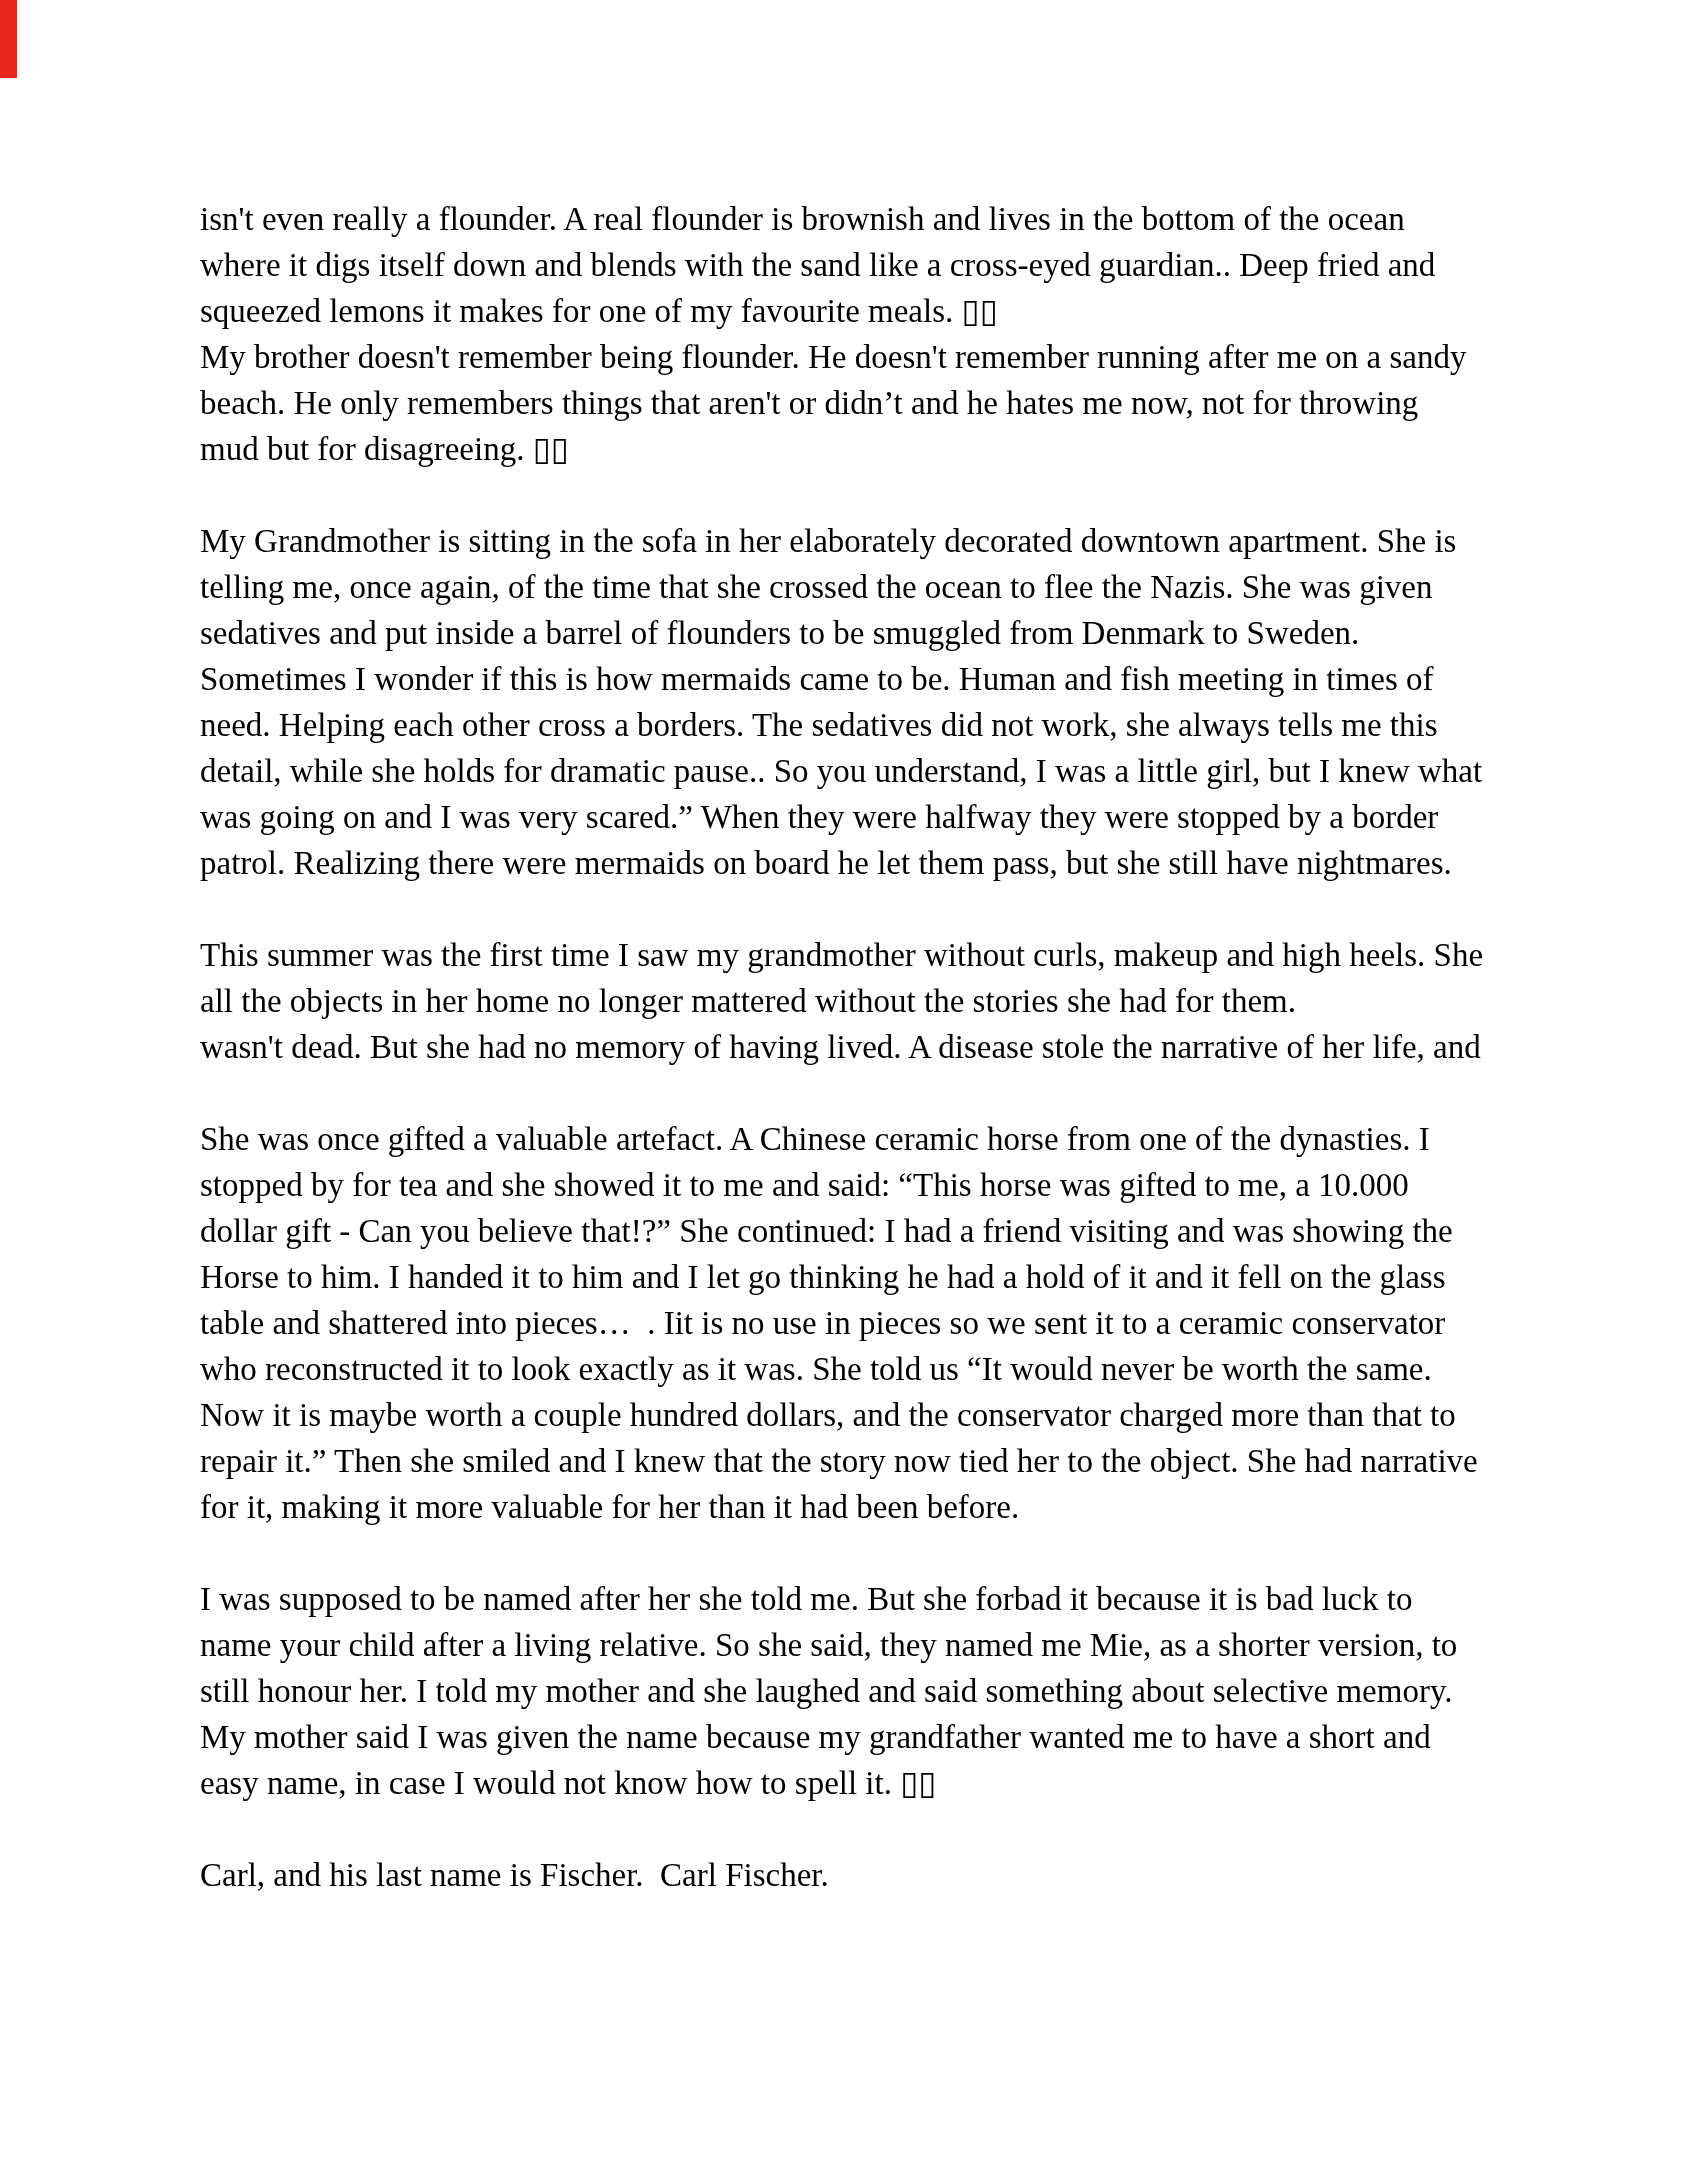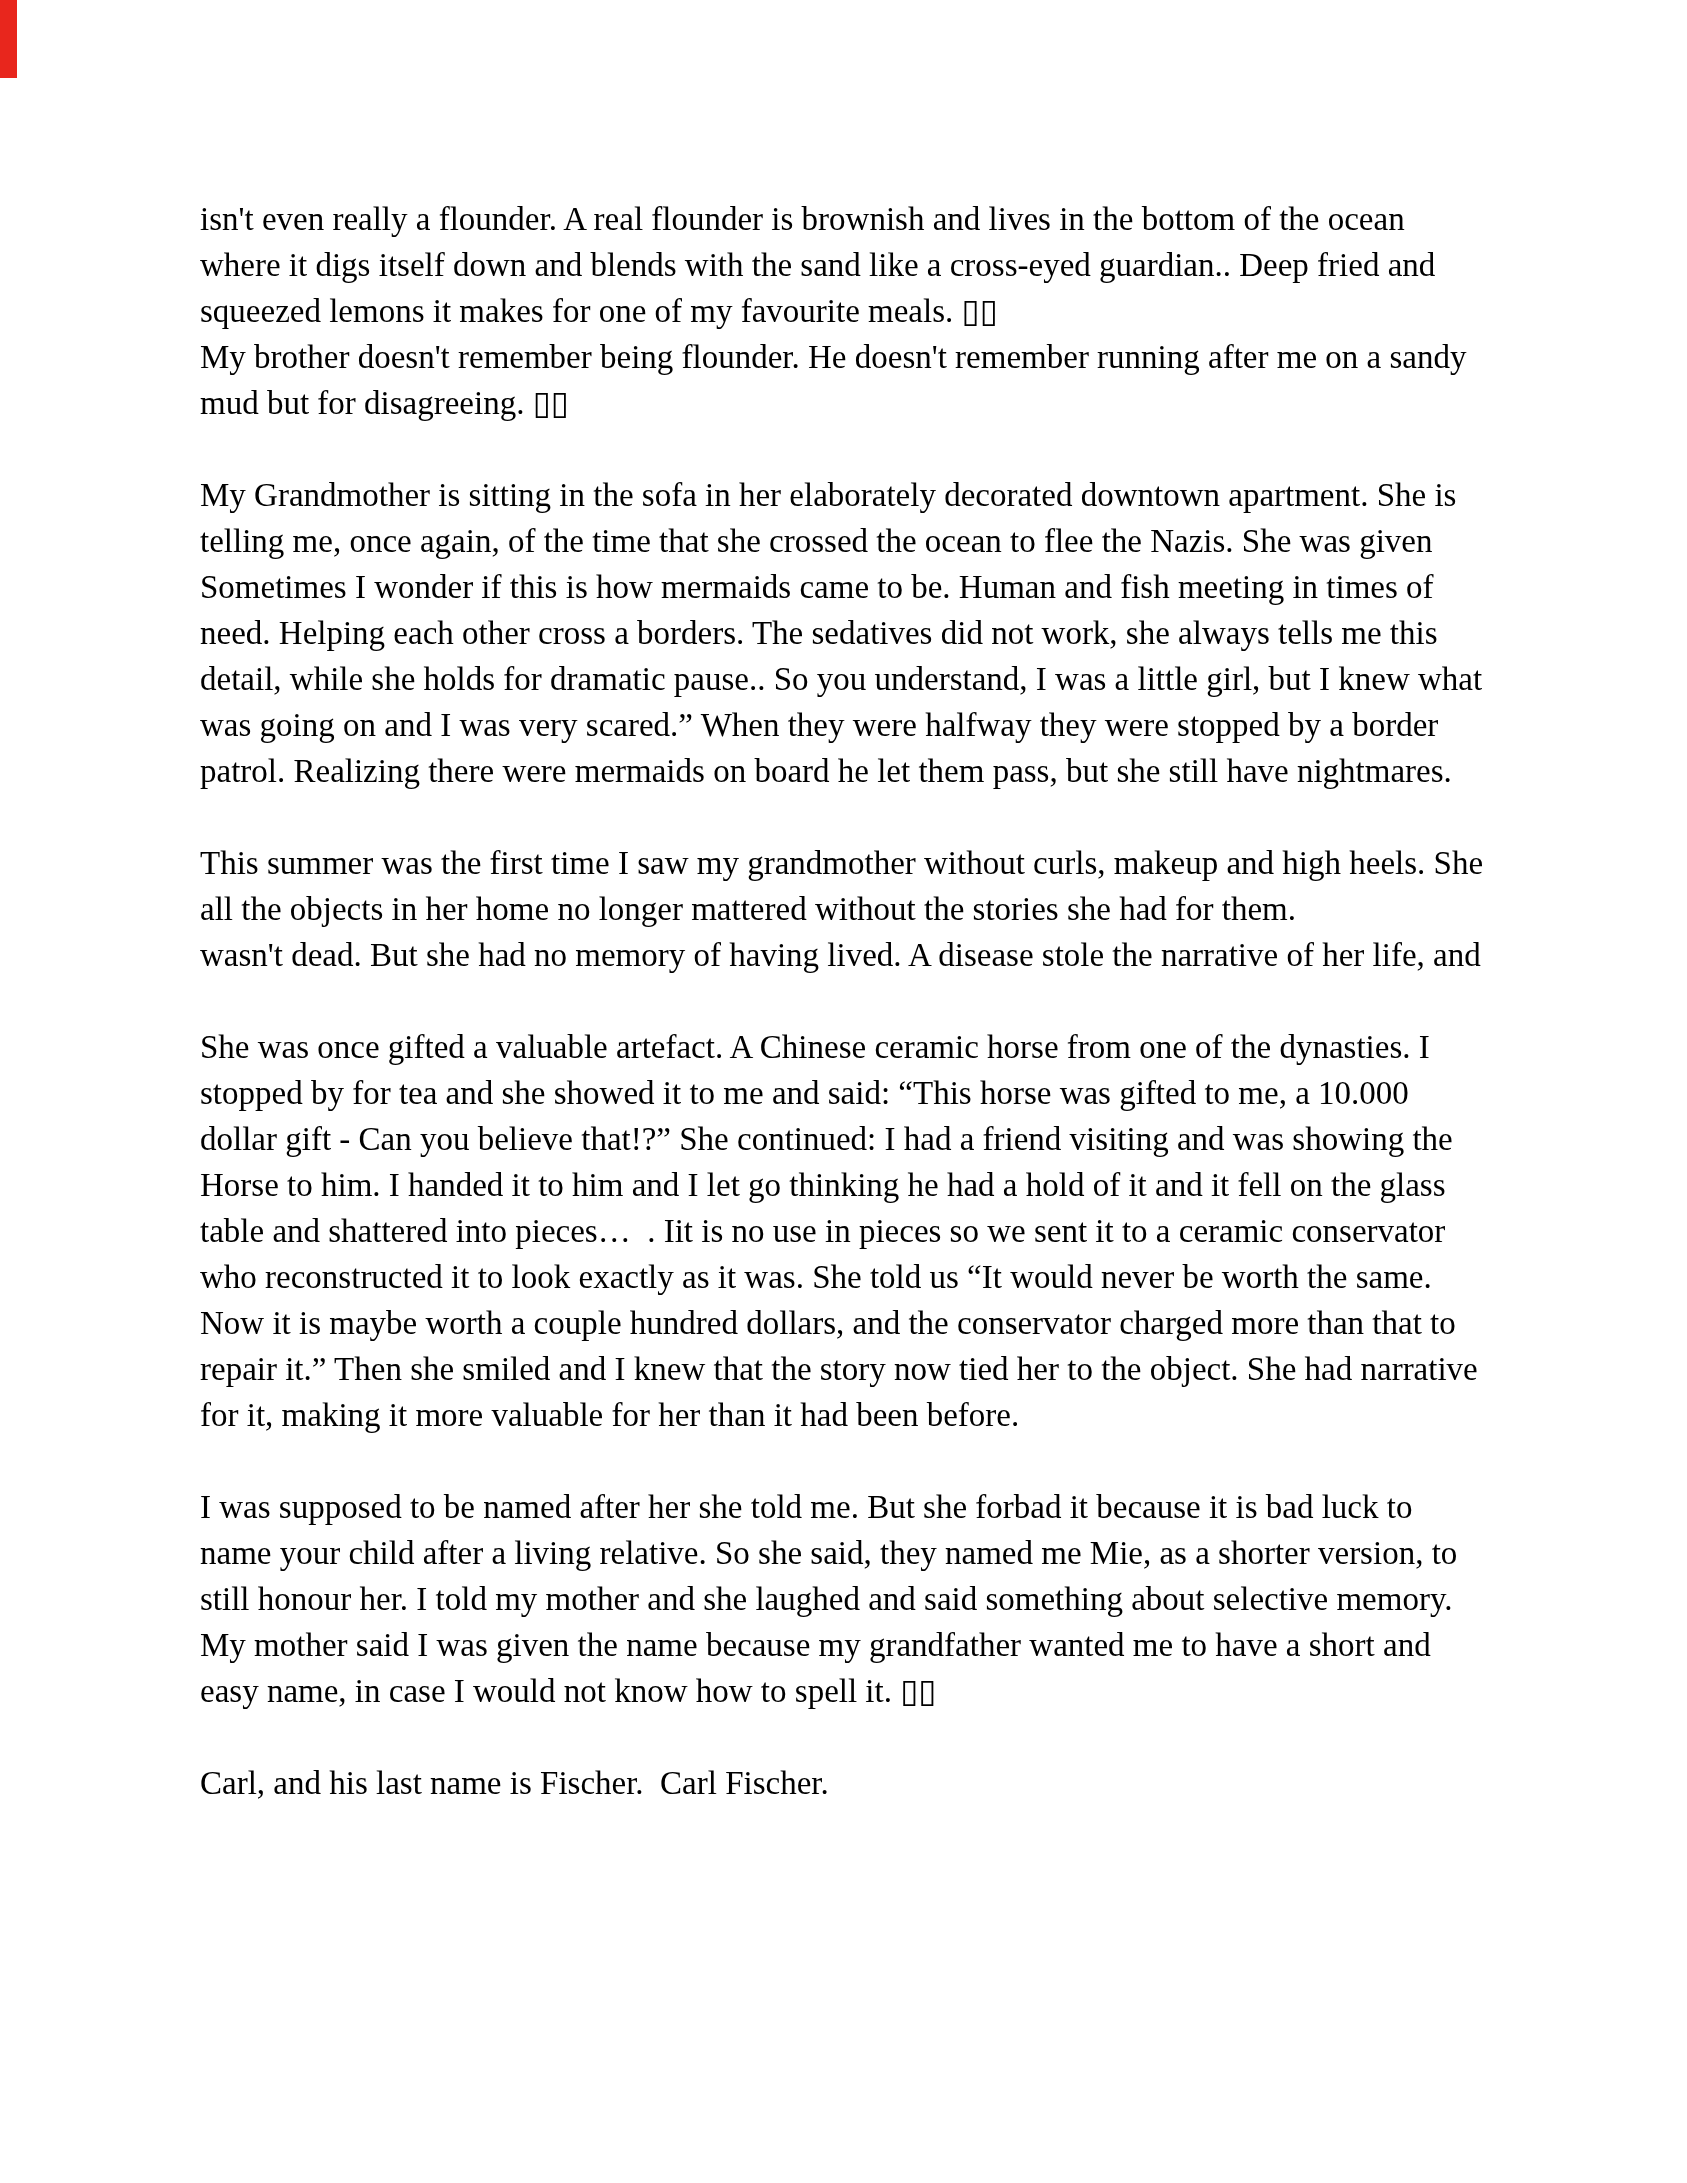--- a/index.html
+++ b/index.html
@@ -45,25 +45,27 @@
 <body>
 
 <div class="page">
   <div class="red-bar" style="background: rgb(232, 38, 29);"></div>
   <div class="doc">
       <div class="para">
         <div class="line">isn't even really a flounder. A real flounder is brownish and lives in the bottom of the ocean</div>
         <div class="line">where it digs itself down and blends with the sand like a cross-eyed guardian.. Deep fried and</div>
         <div class="line">squeezed lemons it makes for one of my favourite meals. ▯▯</div>
         <div class="line">My brother doesn't remember being flounder. He doesn't remember running after me on a sandy</div>
+        <div class="line">beach. He only remembers things that aren't or didn’t and he hates me now, not for throwing</div>
         <div class="line">mud but for disagreeing. ▯▯</div>
       </div>
       <div class="para">
         <div class="line">My Grandmother is sitting in the sofa in her elaborately decorated downtown apartment. She is</div>
         <div class="line">telling me, once again, of the time that she crossed the ocean to flee the Nazis. She was given</div>
+        <div class="line">sedatives and put inside a barrel of flounders to be smuggled from Denmark to Sweden.</div>
         <div class="line">Sometimes I wonder if this is how mermaids came to be. Human and fish meeting in times of</div>
         <div class="line">need. Helping each other cross a borders. The sedatives did not work, she always tells me this</div>
         <div class="line">detail, while she holds for dramatic pause.. So you understand, I was a little girl, but I knew what</div>
         <div class="line">was going on and I was very scared.” When they were halfway they were stopped by a border</div>
         <div class="line">patrol. Realizing there were mermaids on board he let them pass, but she still have nightmares.</div>
       </div>
       <div class="para">
         <div class="line">This summer was the first time I saw my grandmother without curls, makeup and high heels. She</div>
         <div class="line">all the objects in her home no longer mattered without the stories she had for them.</div>
         <div class="line">wasn't dead. But she had no memory of having lived. A disease stole the narrative of her life, and</div>

